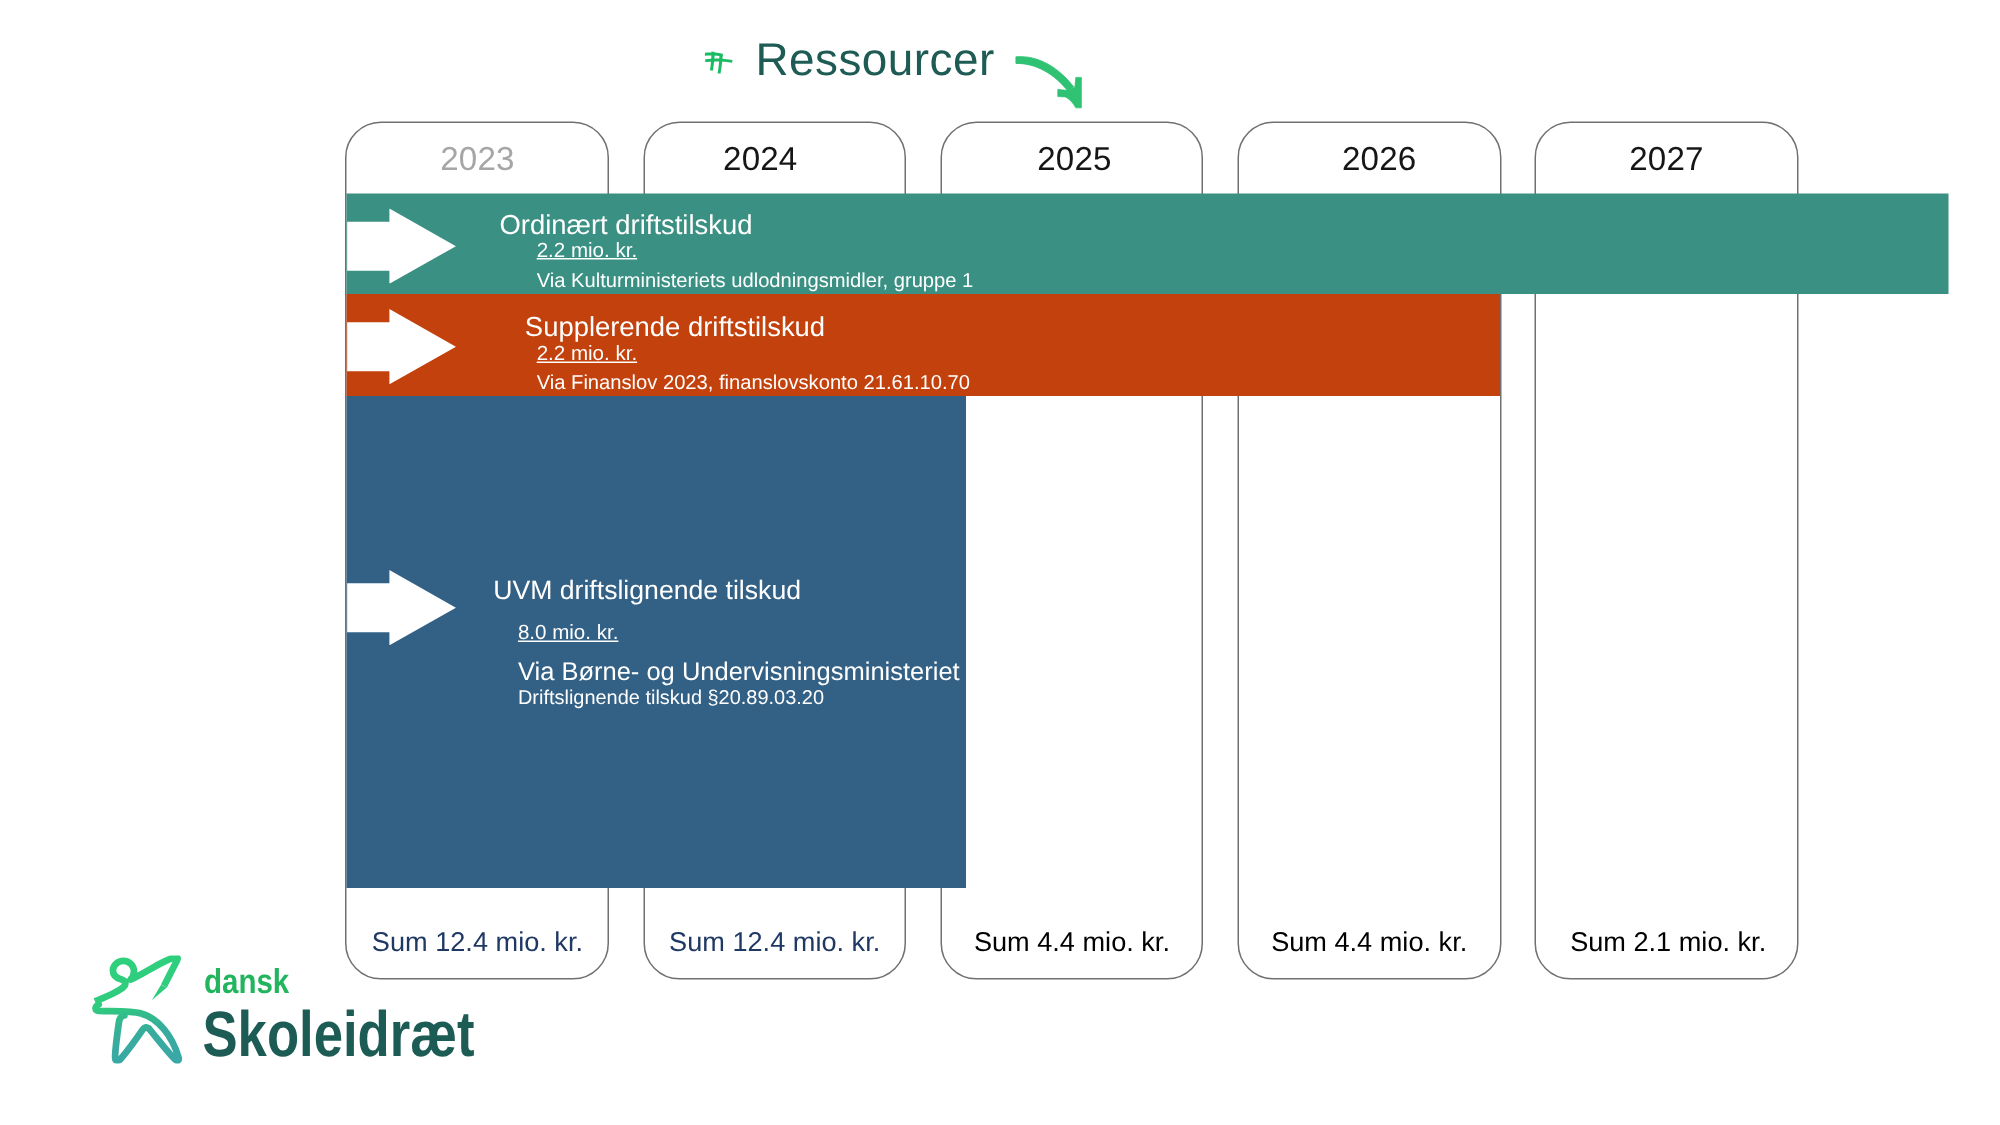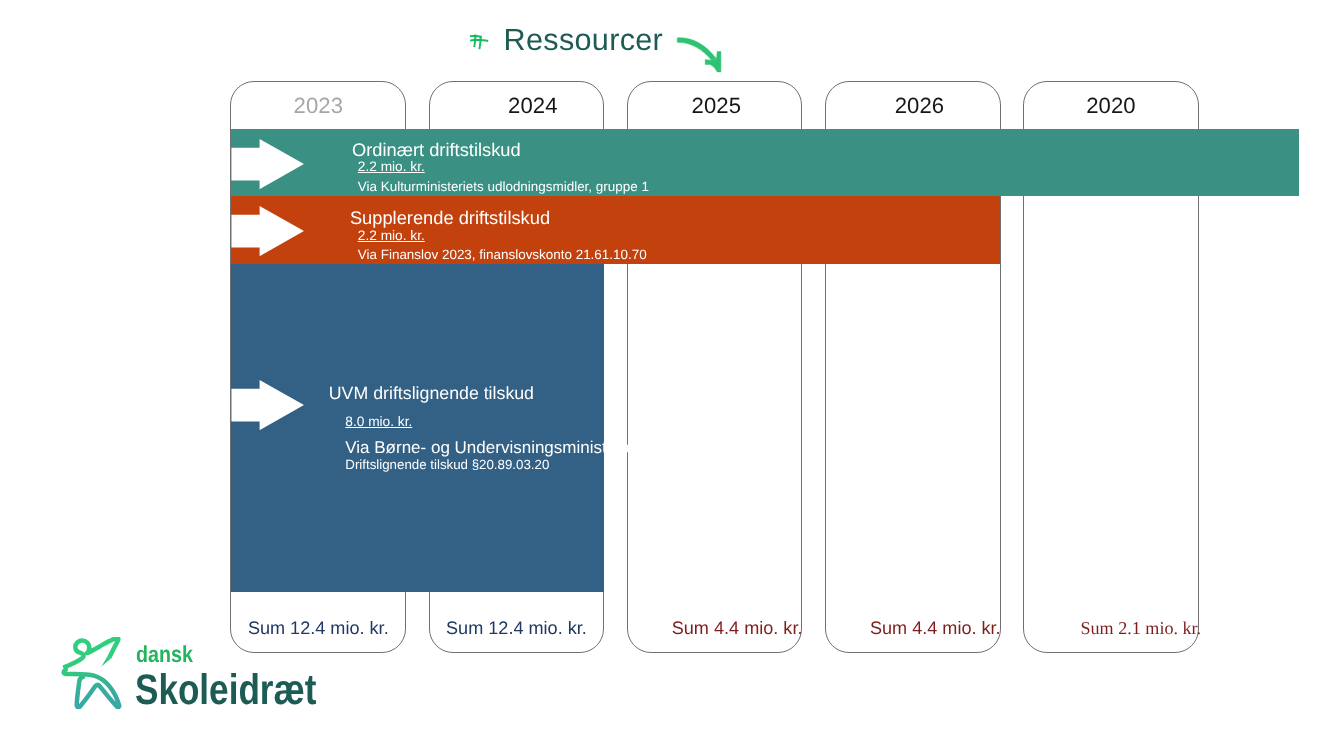--- a/index.html
+++ b/index.html
@@ -17,21 +17,21 @@
   .arrow-icon{position:absolute;left:206px;top:8px;width:50px;height:48px;display:block;}
 
   
   .col{position:absolute;top:81.3px;width:174.8px;height:572px;
        border:1.1px solid #707070;border-radius:24px;box-sizing:border-box;background:transparent;}
   .year{position:absolute;top:94.6px;width:174.8px;text-align:center;font-size:22.1px;
         color:#161616;line-height:1;letter-spacing:0.1px;}
   .year.dim{color:#a6a6a6;}
   .sum{position:absolute;top:618.8px;width:174px;text-align:center;font-size:18.1px;
        color:#1f3864;line-height:1;}
-  .sum.red{color:#7f1d1d;text-align:right;}
+  .sum.red{color:#000000;}
 
   
   .bar{position:absolute;}
   .bar .arrow{position:absolute;left:0;top:0;}
   .bar .btitle{position:absolute;color:#fff;white-space:nowrap;line-height:1;}
   .bar .bamt{position:absolute;color:#fff;white-space:nowrap;line-height:1;text-decoration:underline;}
   .bar .bsrc{position:absolute;color:#fff;white-space:nowrap;line-height:1;}
 
   
   .logo{position:absolute;left:36px;top:637px;}
@@ -78,51 +78,51 @@
                  L692.6 58.0 Z" stroke="#2fc273" stroke-width="0.5" stroke-linejoin="round"></path>
       </g>
     </svg>
   </div>
 
   <div id="cols">
       <div class="col" style="left: 206.45px; width: 175.7px;"></div>
       <div class="year dim" style="left: 206.45px; width: 175.7px;">2023</div>
       <div class="sum" style="left: 206.45px; width: 175.7px;">Sum 12.4 mio. kr.</div>
       <div class="col" style="left: 404.62px; width: 175.7px;"></div>
-      <div class="year" style="left: 421px; width: 175.7px;">2024</div>
+      <div class="year" style="left: 395px; width: 175.7px;">2024</div>
       <div class="sum" style="left: 404.62px; width: 175.7px;">Sum 12.4 mio. kr.</div>
       <div class="col" style="left: 602.79px; width: 175.7px;"></div>
       <div class="year" style="left: 602.79px; width: 179px;">2025</div>
       <div class="sum red" style="left: 602.79px; width: 175.7px;">Sum 4.4 mio. kr.</div>
       <div class="col" style="left: 800.96px; width: 175.7px;"></div>
       <div class="year" style="left: 800.96px; width: 189px;">2026</div>
       <div class="sum red" style="left: 800.96px; width: 175.7px;">Sum 4.4 mio. kr.</div>
       <div class="col" style="left: 999.13px; width: 175.7px;"></div>
-      <div class="year" style="left: 999.13px; width: 175.7px;">2020</div>
-      <div class="sum red" style="left: 999.13px; width: 178px; font-family: Liberation Serif, serif;">Sum 2.1 mio. kr.</div>
+      <div class="year" style="left: 999.13px; width: 175.7px;">2027</div>
+      <div class="sum red" style="left: 999.13px; width: 178px;">Sum 2.1 mio. kr.</div>
     </div>
 
   <div id="bars">
       <div class="bar" style="left: 207px; top: 129px; width: 1068.2px; height: 67px; background: rgb(58, 144, 130);">
         <svg class="arrow" viewBox="0 0 74 51" width="74" height="50.4" style="left: 0px; top: 9.9px;">
           <path d="M0 8.9 H28.5 V0 L73.4 25.4 L28.5 50.8 V42 H0 Z" fill="#ffffff"></path>
         </svg>
-        <div class="btitle" style="left: 121px; top: 12.2px; font-size: 18.3px;">Ordinært driftstilskud</div>
+        <div class="btitle" style="left: 102px; top: 12.2px; font-size: 18.3px;">Ordinært driftstilskud</div>
         <div class="bamt" style="left: 126.8px; top: 31.4px; font-size: 13.7px;">2.2 mio. kr.</div>
         <div class="bsrc" style="left: 126.8px; top: 50.8px; font-size: 13.45px;">Via Kulturministeriets udlodningsmidler, gruppe 1</div>
       </div>
       <div class="bar" style="left: 207px; top: 196px; width: 768.9px; height: 68px; background: #c2410c;">
         <svg class="arrow" viewBox="0 0 74 51" width="74" height="50.4" style="left: 0px; top: 9.9px;">
           <path d="M0 8.9 H28.5 V0 L73.4 25.4 L28.5 50.8 V42 H0 Z" fill="#ffffff"></path>
         </svg>
         <div class="btitle" style="left: 118.9px; top: 13.1px; font-size: 18.3px;">Supplerende driftstilskud</div>
         <div class="bamt" style="left: 126.8px; top: 33px; font-size: 13.7px;">2.2 mio. kr.</div>
         <div class="bsrc" style="left: 126.8px; top: 51.5px; font-size: 13.45px;">Via Finanslov 2023, finanslovskonto 21.61.10.70</div>
       </div>
-      <div class="bar" style="left: 207px; top: 264px; width: 373.3px; height: 328px; background: rgb(51, 96, 133);">
+      <div class="bar" style="left: 207px; top: 264px; width: 373.3px; height: 328px; background: rgb(51, 96, 133); padding-left: 40px;">
         <svg class="arrow" viewBox="0 0 74 51" width="74" height="50.4" style="left: 0px; top: 116px;">
           <path d="M0 8.9 H28.5 V0 L73.4 25.4 L28.5 50.8 V42 H0 Z" fill="#ffffff"></path>
         </svg>
         <div class="btitle" style="left: 97.8px; top: 120.6px; font-size: 17.75px;">UVM driftslignende tilskud</div>
         <div class="bamt" style="left: 114.3px; top: 151.2px; font-size: 13.7px;">8.0 mio. kr.</div>
         <div class="bsrc" style="left: 114.3px; top: 174.8px; font-size: 17px;">Via Børne- og Undervisningsministeriet</div>
         <div class="bsrc" style="left: 114.3px; top: 194.4px; font-size: 13.3px;">Driftslignende tilskud §20.89.03.20</div>
       </div>
     </div>
 

